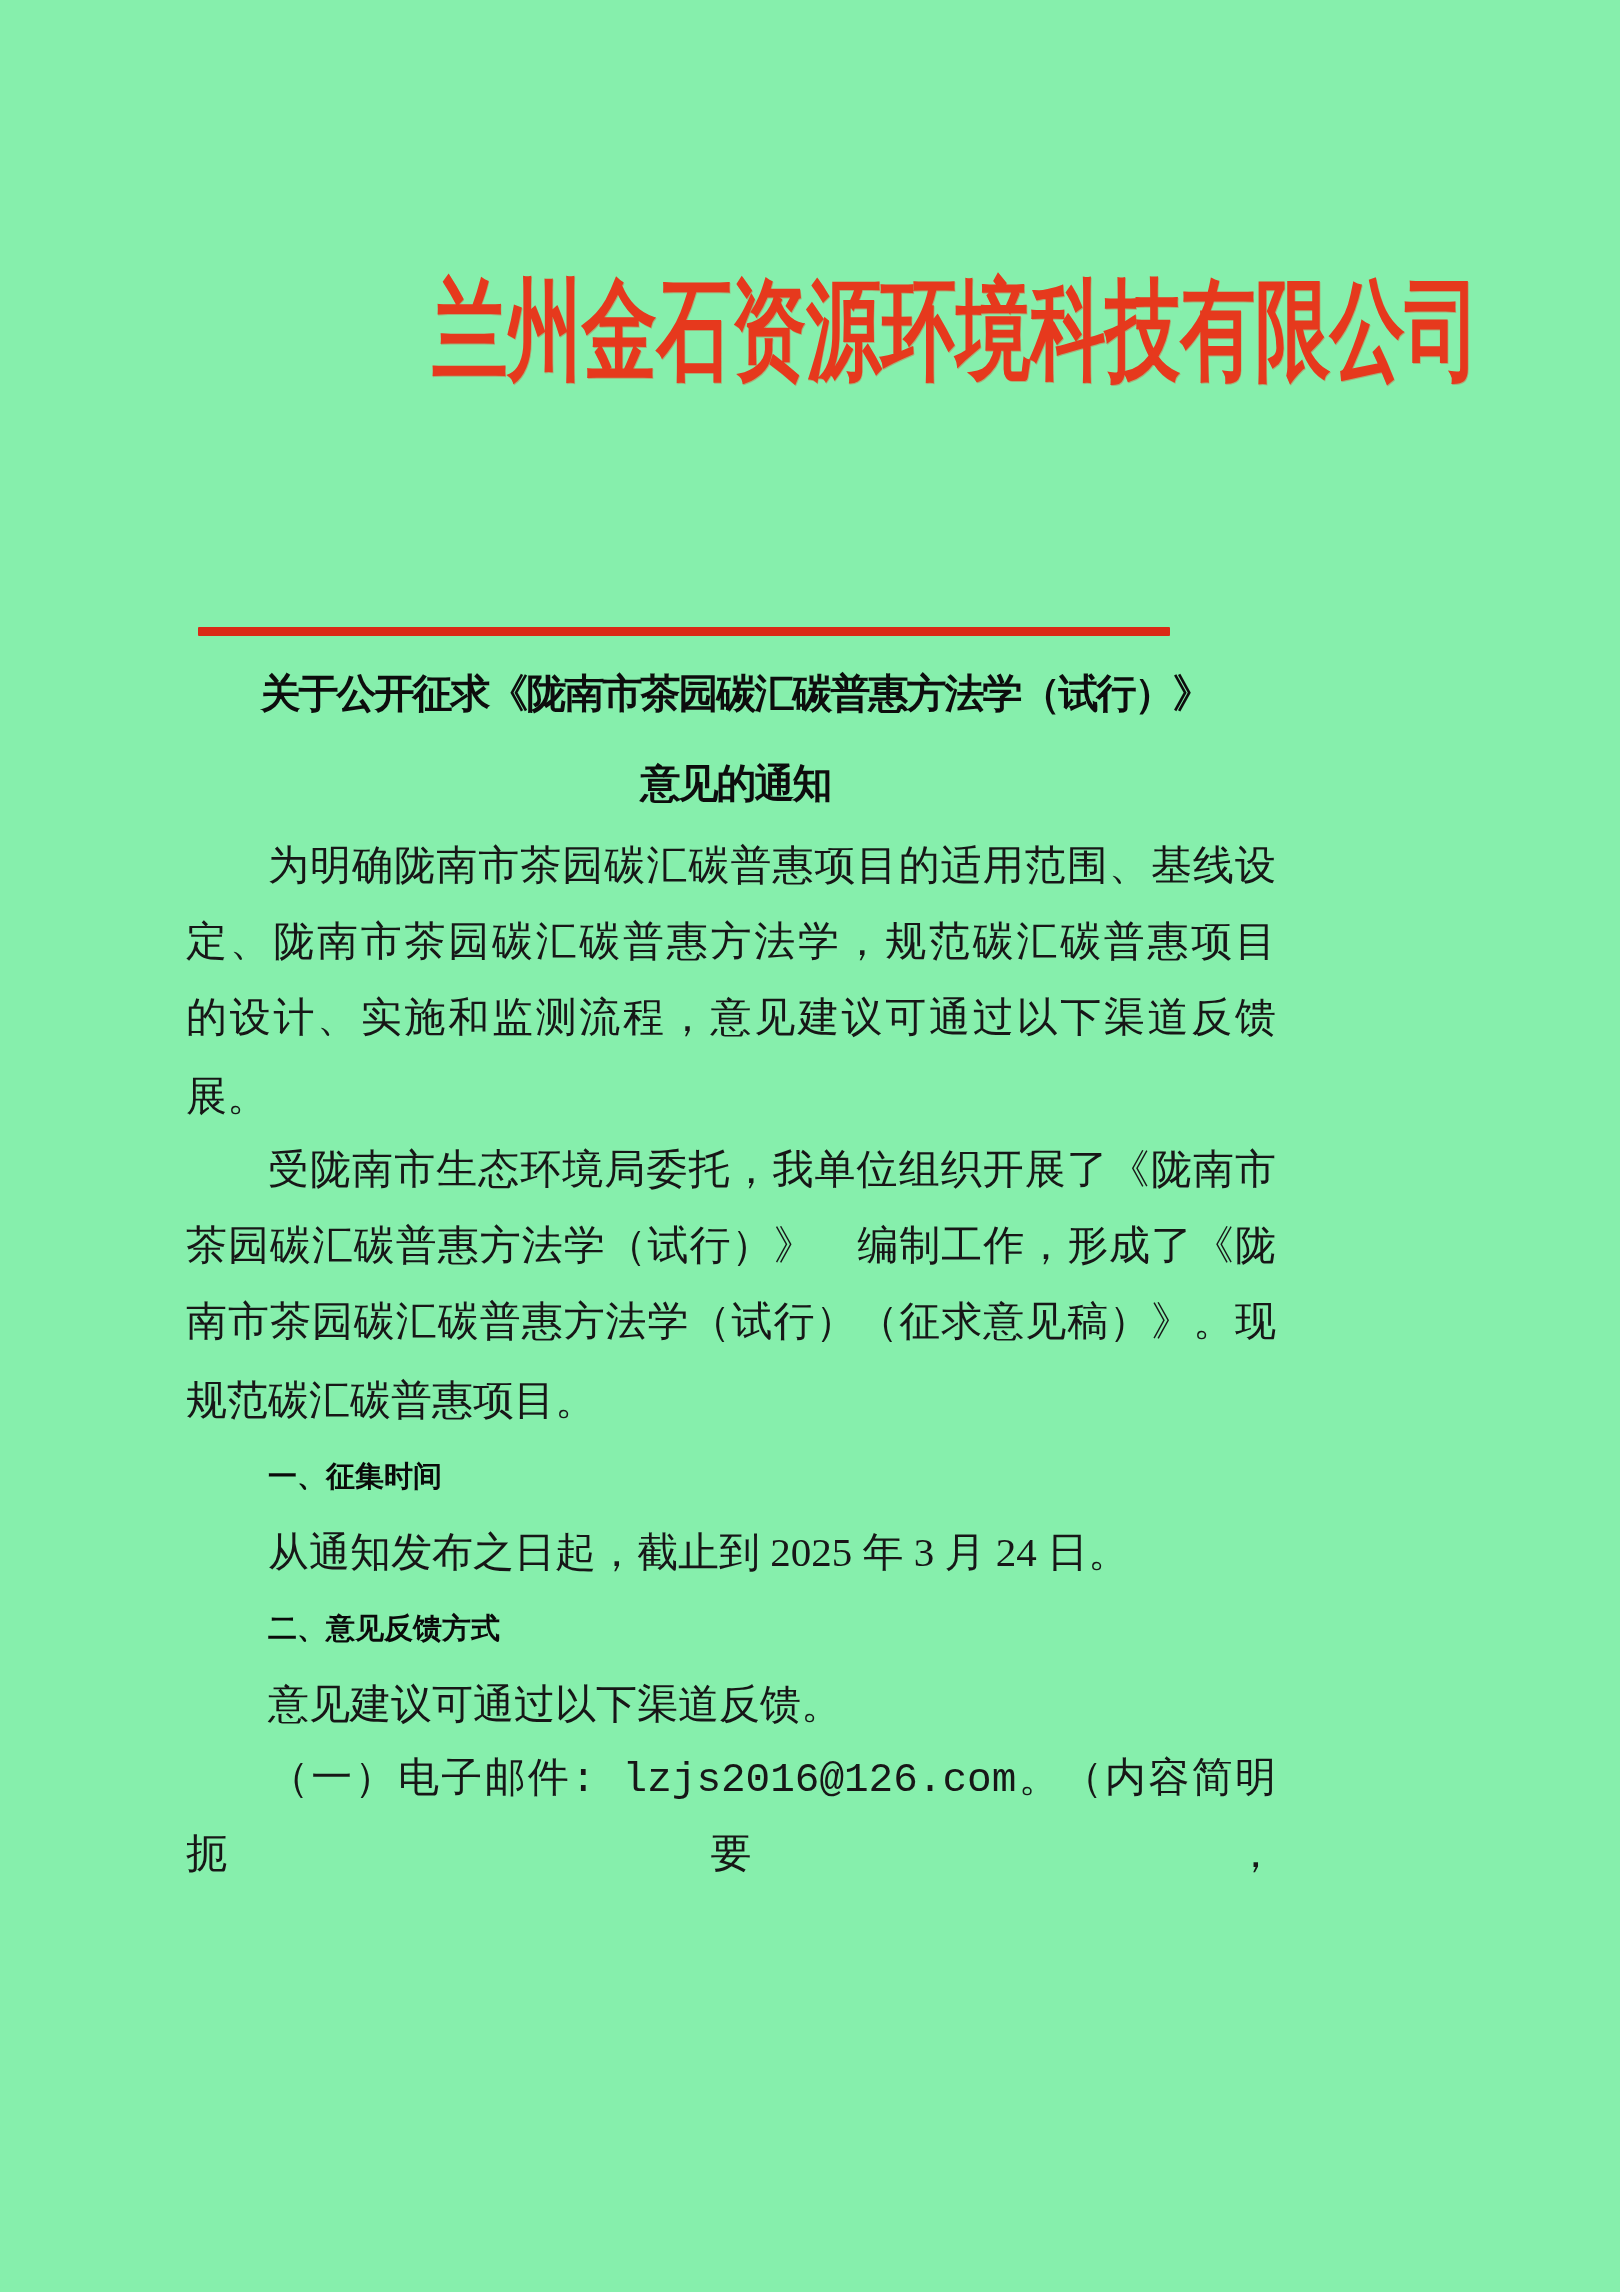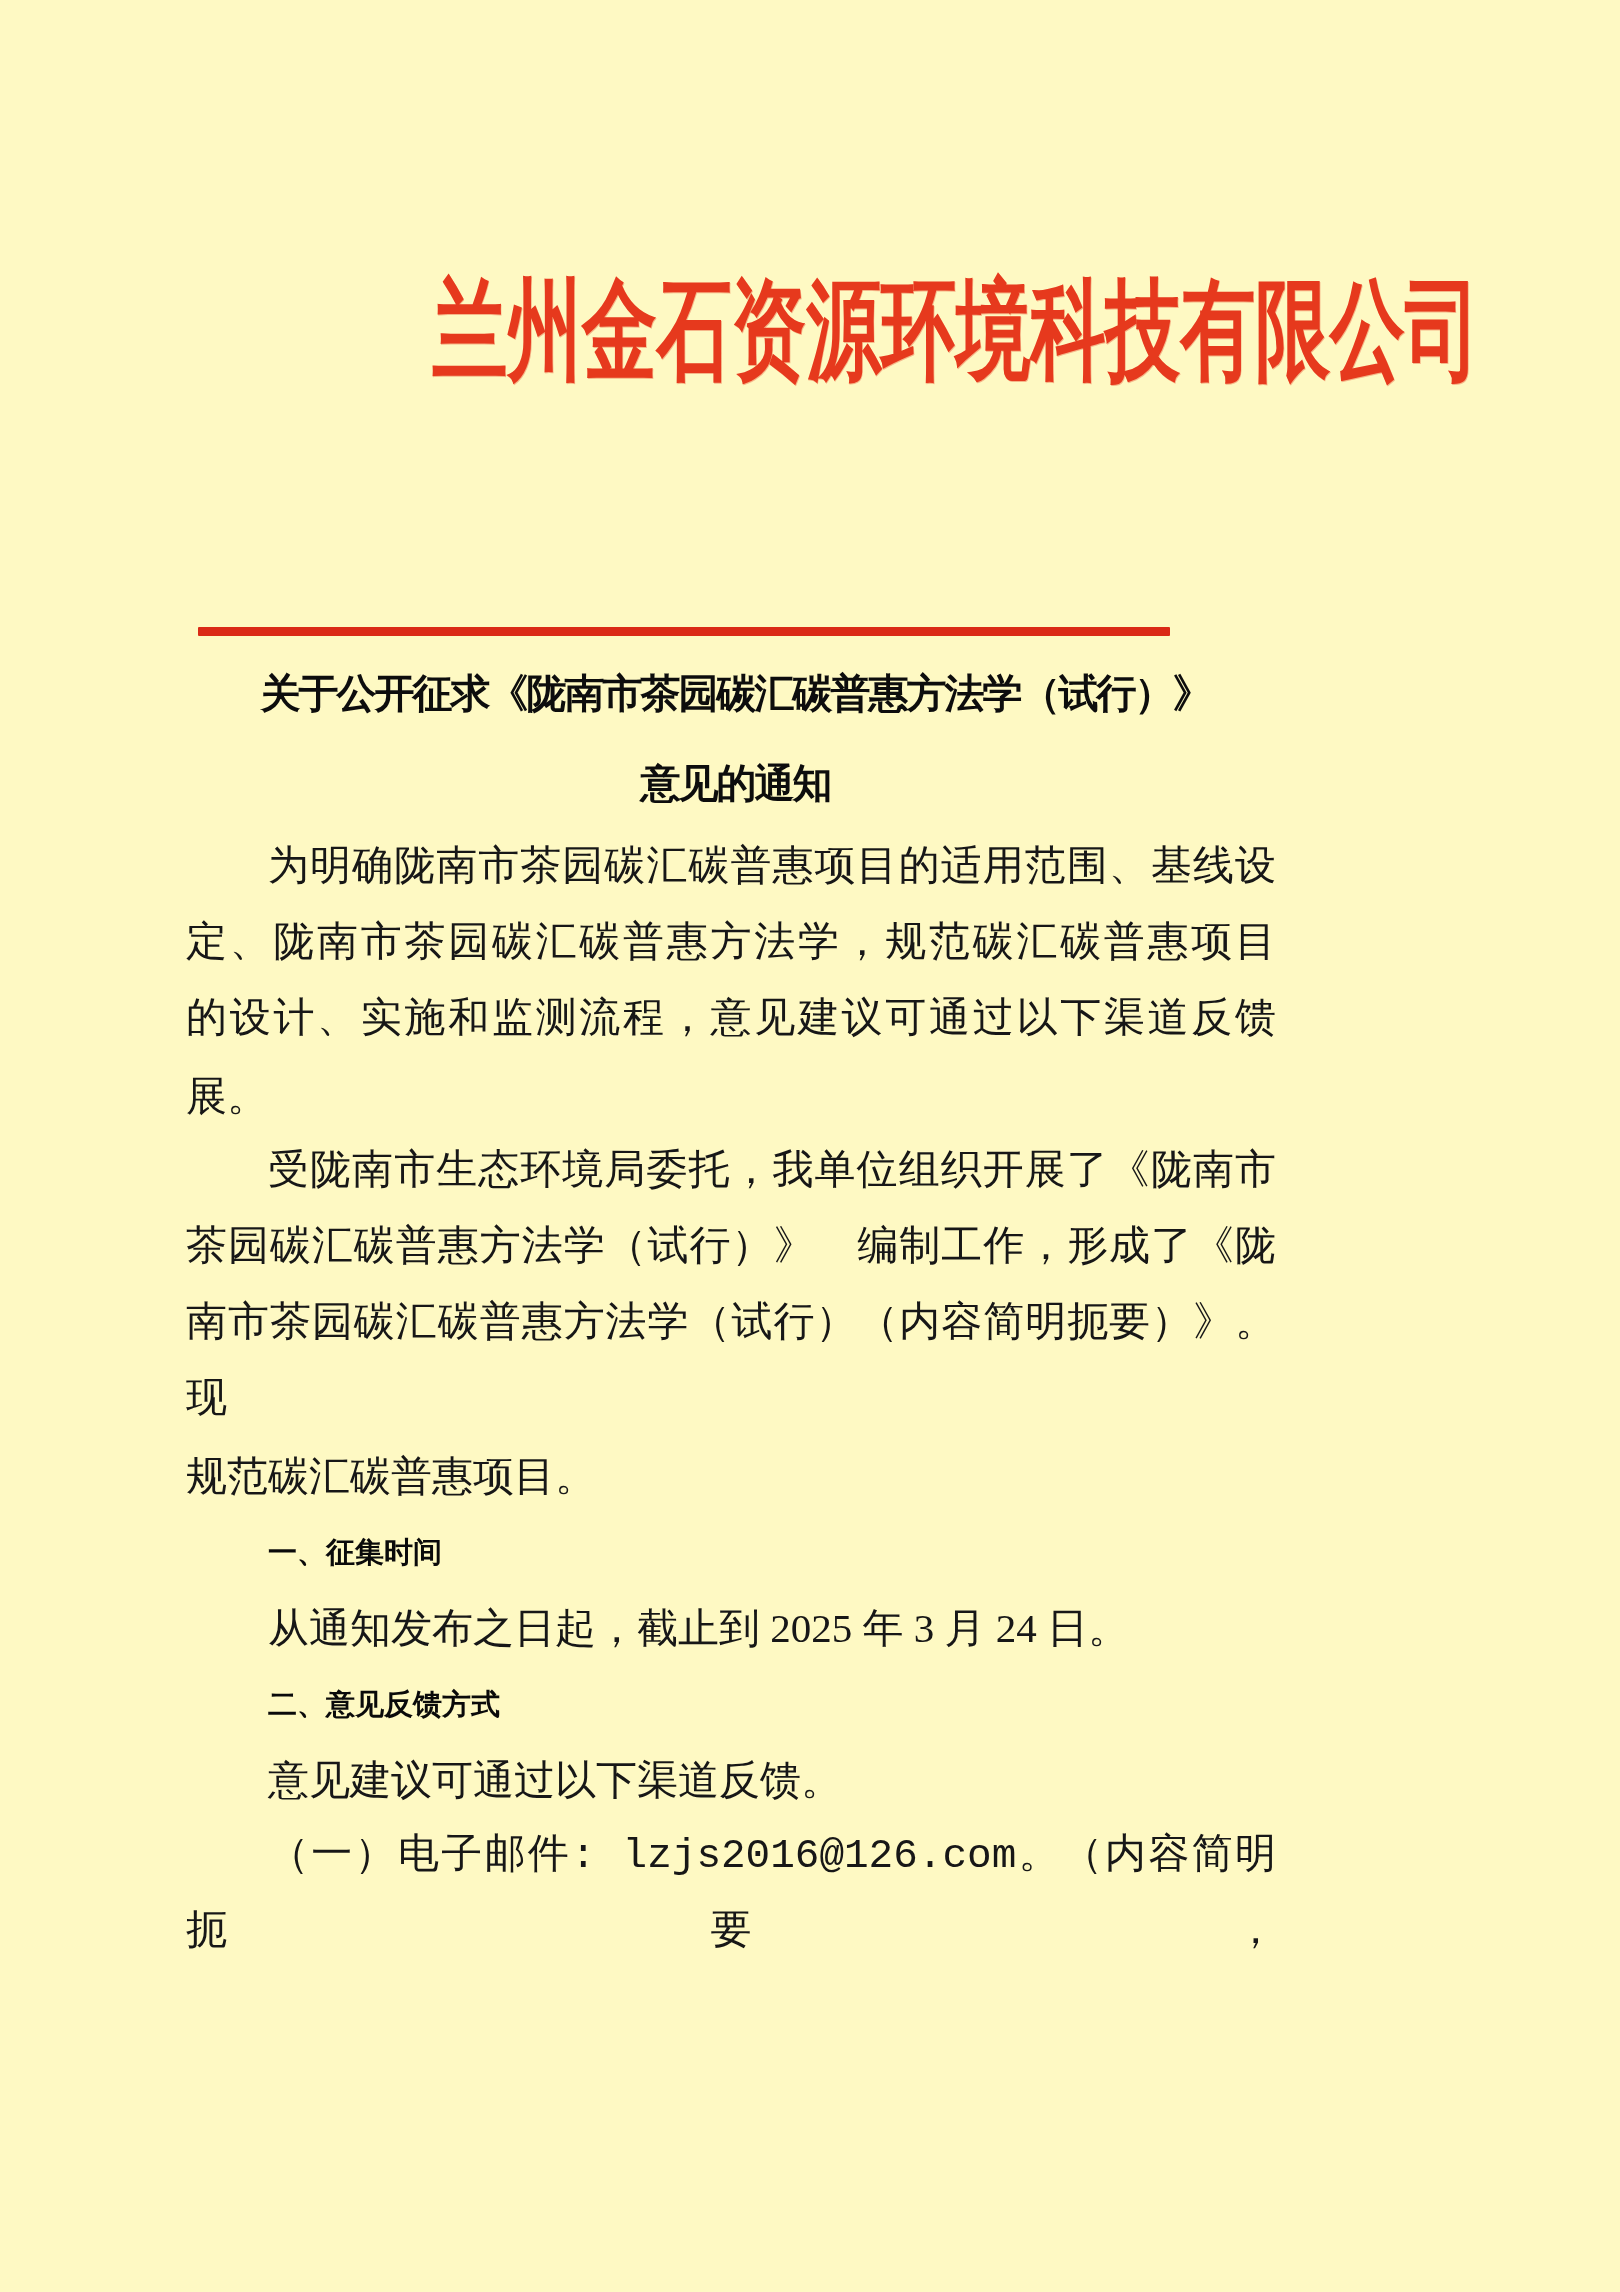--- a/index.html
+++ b/index.html
@@ -4,21 +4,21 @@
 <style>
   html, body {
     margin: 0;
     padding: 0;
     background: #ffffff;
   }
   .page {
     position: relative;
     width: 1620px;
     height: 2293px;
-    background: #fef9c3;
+    background: #86efac;
     overflow: hidden;
     font-family: "Liberation Serif", "DejaVu Serif", serif;
     color: #151515;
   }
   
   .letterhead {
     position: absolute;
     top: 272px;
     left: 186px;
     width: 1090px;
@@ -103,21 +103,21 @@
     <div class="title-line">意见的通知</div>
   </div>
 
   <div class="docbody">
     <div class="line indent justify">为明确陇南市茶园碳汇碳普惠项目的适用范围、基线设</div>
     <div class="line justify">定、陇南市茶园碳汇碳普惠方法学，规范碳汇碳普惠项目</div>
     <div class="line justify">的设计、实施和监测流程，意见建议可通过以下渠道反馈</div>
     <div class="line">展。</div>
     <div class="line indent justify">受陇南市生态环境局委托，我单位组织开展了《陇南市</div>
     <div class="line justify">茶园碳汇碳普惠方法学（试行）》　编制工作，形成了《陇</div>
-    <div class="line justify">南市茶园碳汇碳普惠方法学（试行）（内容简明扼要）》。现</div>
+    <div class="line justify">南市茶园碳汇碳普惠方法学（试行）（征求意见稿）》。现</div>
     <div class="line">规范碳汇碳普惠项目。</div>
     <div class="line heading indent">一、征集时间</div>
     <div class="line indent">从通知发布之日起，截止到 2025 年 3 月 24 日。</div>
     <div class="line heading indent">二、意见反馈方式</div>
     <div class="line indent">意见建议可通过以下渠道反馈。</div>
     <div class="line indent justify">（一）电子邮件: lzjs2016@126.com。（内容简明扼要，</div>
   </div>
 
 </div>
 

